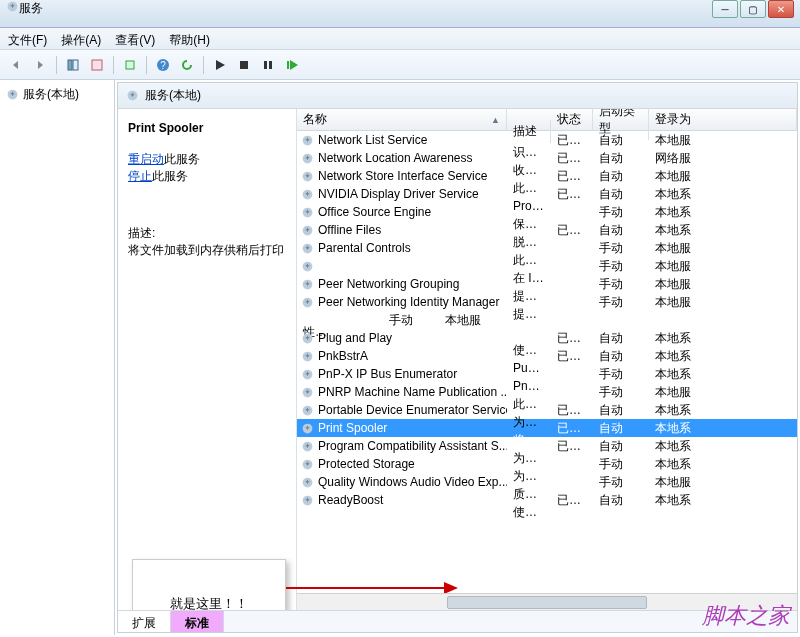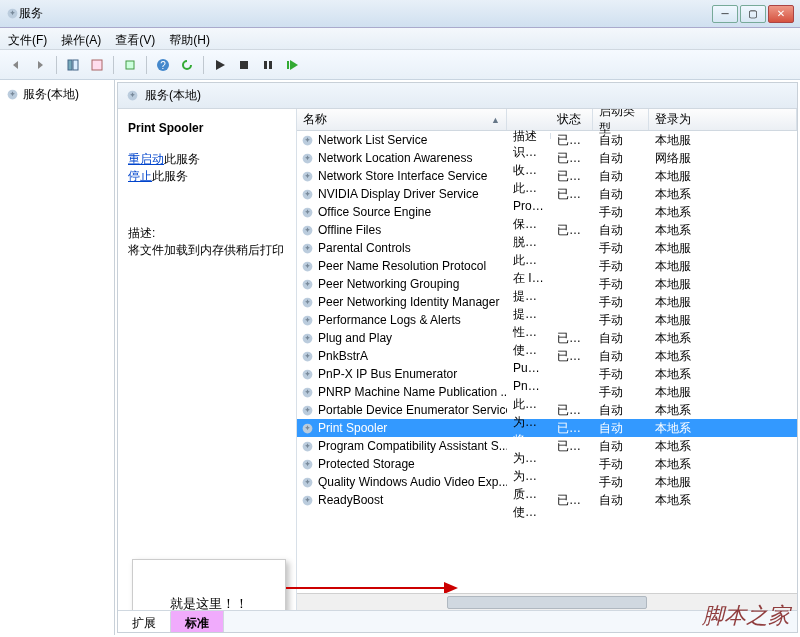--- a/index.html
+++ b/index.html
@@ -1,17 +1,17 @@
 <!DOCTYPE html>
 <html><head>
 <meta charset="utf-8">
 <style>
 * { box-sizing: border-box; margin: 0; padding: 0; }
 body { font-family: "Microsoft YaHei", Tahoma, sans-serif; font-size: 12px; background: #fff; width: 800px; height: 637px; overflow: hidden; position: relative; }
-.titlebar { height: 28px; background: linear-gradient(#e8f0f8,#d0e0f0); display: flex; align-items: center; padding: 0 6px; border-bottom: 1px solid #aac; }
+.titlebar { height: 28px; background: linear-gradient(#e8f0f8,#d0e0f0); display: flex; align-items: flex-start; padding: 0 6px; border-bottom: 1px solid #aac; }
 .titlebar .title { font-size: 12px; }
 .titlebar .wincontrols { margin-left: auto; display: flex; gap: 2px; }
 .wbtn { width: 26px; height: 18px; border: 1px solid #7a9; background: linear-gradient(#f0f8ff,#d8e8f4); border-radius: 2px; display: flex; align-items: center; justify-content: center; font-size: 10px; }
 .wbtn.close { background: linear-gradient(#e98,#d55240); border-color: #a44; color: #fff; }
 .menubar { height: 22px; background: linear-gradient(#f4f8fc,#e6eef6); display: flex; align-items: flex-end; padding: 0 8px; gap: 14px; border-bottom: 1px solid #d0d8e0; }
 .menubar span { font-size: 12px; }
 .toolbar { height: 30px; background: linear-gradient(#f6faff,#e8f0f8); display: flex; align-items: center; padding: 0 6px; gap: 4px; border-bottom: 1px solid #c8d4e0; }
 .tb-icon { width: 20px; height: 20px; display: flex; align-items: center; justify-content: center; border-radius: 2px; }
 .tb-sep { width: 1px; height: 18px; background: #c0c8d0; margin: 0 2px; }
 .content { display: flex; height: 555px; }
@@ -22,39 +22,39 @@
 .rp-body { flex: 1; display: flex; overflow: hidden; }
 .detailpane { width: 178px; padding: 12px 10px; position: relative; }
 .detailpane .svcname { font-weight: bold; margin-bottom: 16px; }
 .detailpane .link { color: #0044cc; text-decoration: underline; cursor: pointer; }
 .detailpane .desc-label { margin-top: 40px; }
 .callout { position: absolute; top: 450px; left: 14px; width: 154px; height: 90px; background: #fff; border: 1px solid #ccc; box-shadow: 3px 3px 6px rgba(0,0,0,0.25); display: flex; align-items: center; justify-content: center; font-size: 13px; }
 .arrow { position: absolute; top: 476px; left: 168px; width: 174px; height: 6px; }
 .arrow-line { position: absolute; top: 2px; left: 0; width: 160px; height: 2px; background: #c00; }
 .arrow-head { position: absolute; top: -3px; left: 158px; border-left: 14px solid #c00; border-top: 6px solid transparent; border-bottom: 6px solid transparent; }
 .listpane { flex: 1; display: flex; flex-direction: column; border-left: 1px solid #d8e0e8; overflow: hidden; }
-.colheader { display: flex; height: 22px; background: linear-gradient(#fdfdfd,#ebeff4); border-bottom: 1px solid #d0d8e0; font-size: 12px; }
+.colheader { display: flex; height: 22px; background: linear-gradient(#fdfdfd,#ebeff4); border-bottom: 1px solid #d0d8e0; font-size: 12px; align-items: center; }
 .colheader > div { border-right: 1px solid #d8e0e8; padding: 3px 6px; display: flex; align-items: center; }
 .c-name { width: 210px; }
 .c-desc { width: 44px; margin-top: 24px; }
 .c-stat { width: 42px; }
 .c-start { width: 56px; }
 .c-logon { flex: 1; }
 .rows { flex: 1; overflow-y: scroll; overflow-x: hidden; }
 .row { display: flex; height: 18px; align-items: center; font-size: 12px; white-space: nowrap; }
 .row.sel { background: #3399ff; color: #fff; }
 .row .c-name { display: flex; align-items: center; gap: 4px; padding-left: 4px; overflow: hidden; }
 .row .c-desc, .row .c-stat, .row .c-start, .row .c-logon { padding: 0 6px; overflow: hidden; text-overflow: ellipsis; }
 .gearicon { width: 13px; height: 13px; flex: none; }
 .hscroll { height: 17px; background: #f0f0f0; border-top: 1px solid #d0d0d0; position: relative; }
 .hscroll-thumb { position: absolute; left: 150px; top: 2px; width: 200px; height: 13px; background: #d0d8e0; border: 1px solid #b0b8c0; border-radius: 2px; }
 .tabs { height: 22px; display: flex; border-top: 1px solid #d0d8e0; background: #f4f8fc; }
 .tab { padding: 3px 14px; border-right: 1px solid #d0d8e0; font-size: 12px; background: #fff; border-top: 1px solid transparent; }
 .tab.inactive { background: #f0abfc; font-weight: bold; }
-.watermark { position: absolute; bottom: 6px; right: 10px; color: #7f1d1d; font-size: 22px; font-family: Liberation Mono, monospace; font-style: italic; opacity: 0.85; pointer-events: none; }
+.watermark { position: absolute; bottom: 6px; right: 10px; color: #a21caf; font-size: 22px; font-family: Liberation Mono, monospace; font-style: italic; opacity: 0.85; pointer-events: none; }
 svg.gearicon circle { fill:#bcd; } svg.gearicon path { fill:#789; }
 </style>
 </head>
 <body>
 
 <div class="titlebar">
   <svg class="gearicon" viewBox="0 0 16 16">
       <circle cx="8" cy="8" r="6"></circle>
       <path d="M8 4l1 2 2 1-2 1-1 2-1-2-2-1 2-1z"></path>
     </svg>
@@ -273,21 +273,20 @@
               <div class="c-stat"></div>
               <div class="c-start">手动</div>
               <div class="c-logon">本地服</div>
             </div>
             <div class="row">
               <div class="c-name">
                 <svg class="gearicon" viewBox="0 0 16 16">
                   <circle cx="8" cy="8" r="6"></circle>
                   <path d="M8 4l1 2 2 1-2 1-1 2-1-2-2-1 2-1z"></path>
                 </svg>
-                <span>Peer Name Resolution Protocol</span>
               </div>
               <div class="c-desc">在 In...</div>
               <div class="c-stat"></div>
               <div class="c-start">手动</div>
               <div class="c-logon">本地服</div>
             </div>
             <div class="row">
               <div class="c-name">
                 <svg class="gearicon" viewBox="0 0 16 16">
                   <circle cx="8" cy="8" r="6"></circle>
@@ -307,27 +306,20 @@
                   <path d="M8 4l1 2 2 1-2 1-1 2-1-2-2-1 2-1z"></path>
                 </svg>
                 <span>Peer Networking Identity Manager</span>
               </div>
               <div class="c-desc">提供...</div>
               <div class="c-stat"></div>
               <div class="c-start">手动</div>
               <div class="c-logon">本地服</div>
             </div>
             <div class="row">
-              <div class="c-name">
-                <svg class="gearicon" viewBox="0 0 16 16">
-                  <circle cx="8" cy="8" r="6"></circle>
-                  <path d="M8 4l1 2 2 1-2 1-1 2-1-2-2-1 2-1z"></path>
-                </svg>
-                <span>Performance Logs &amp; Alerts</span>
-              </div>
               <div class="c-desc">性能...</div>
               <div class="c-stat"></div>
               <div class="c-start">手动</div>
               <div class="c-logon">本地服</div>
             </div>
             <div class="row">
               <div class="c-name">
                 <svg class="gearicon" viewBox="0 0 16 16">
                   <circle cx="8" cy="8" r="6"></circle>
                   <path d="M8 4l1 2 2 1-2 1-1 2-1-2-2-1 2-1z"></path>

